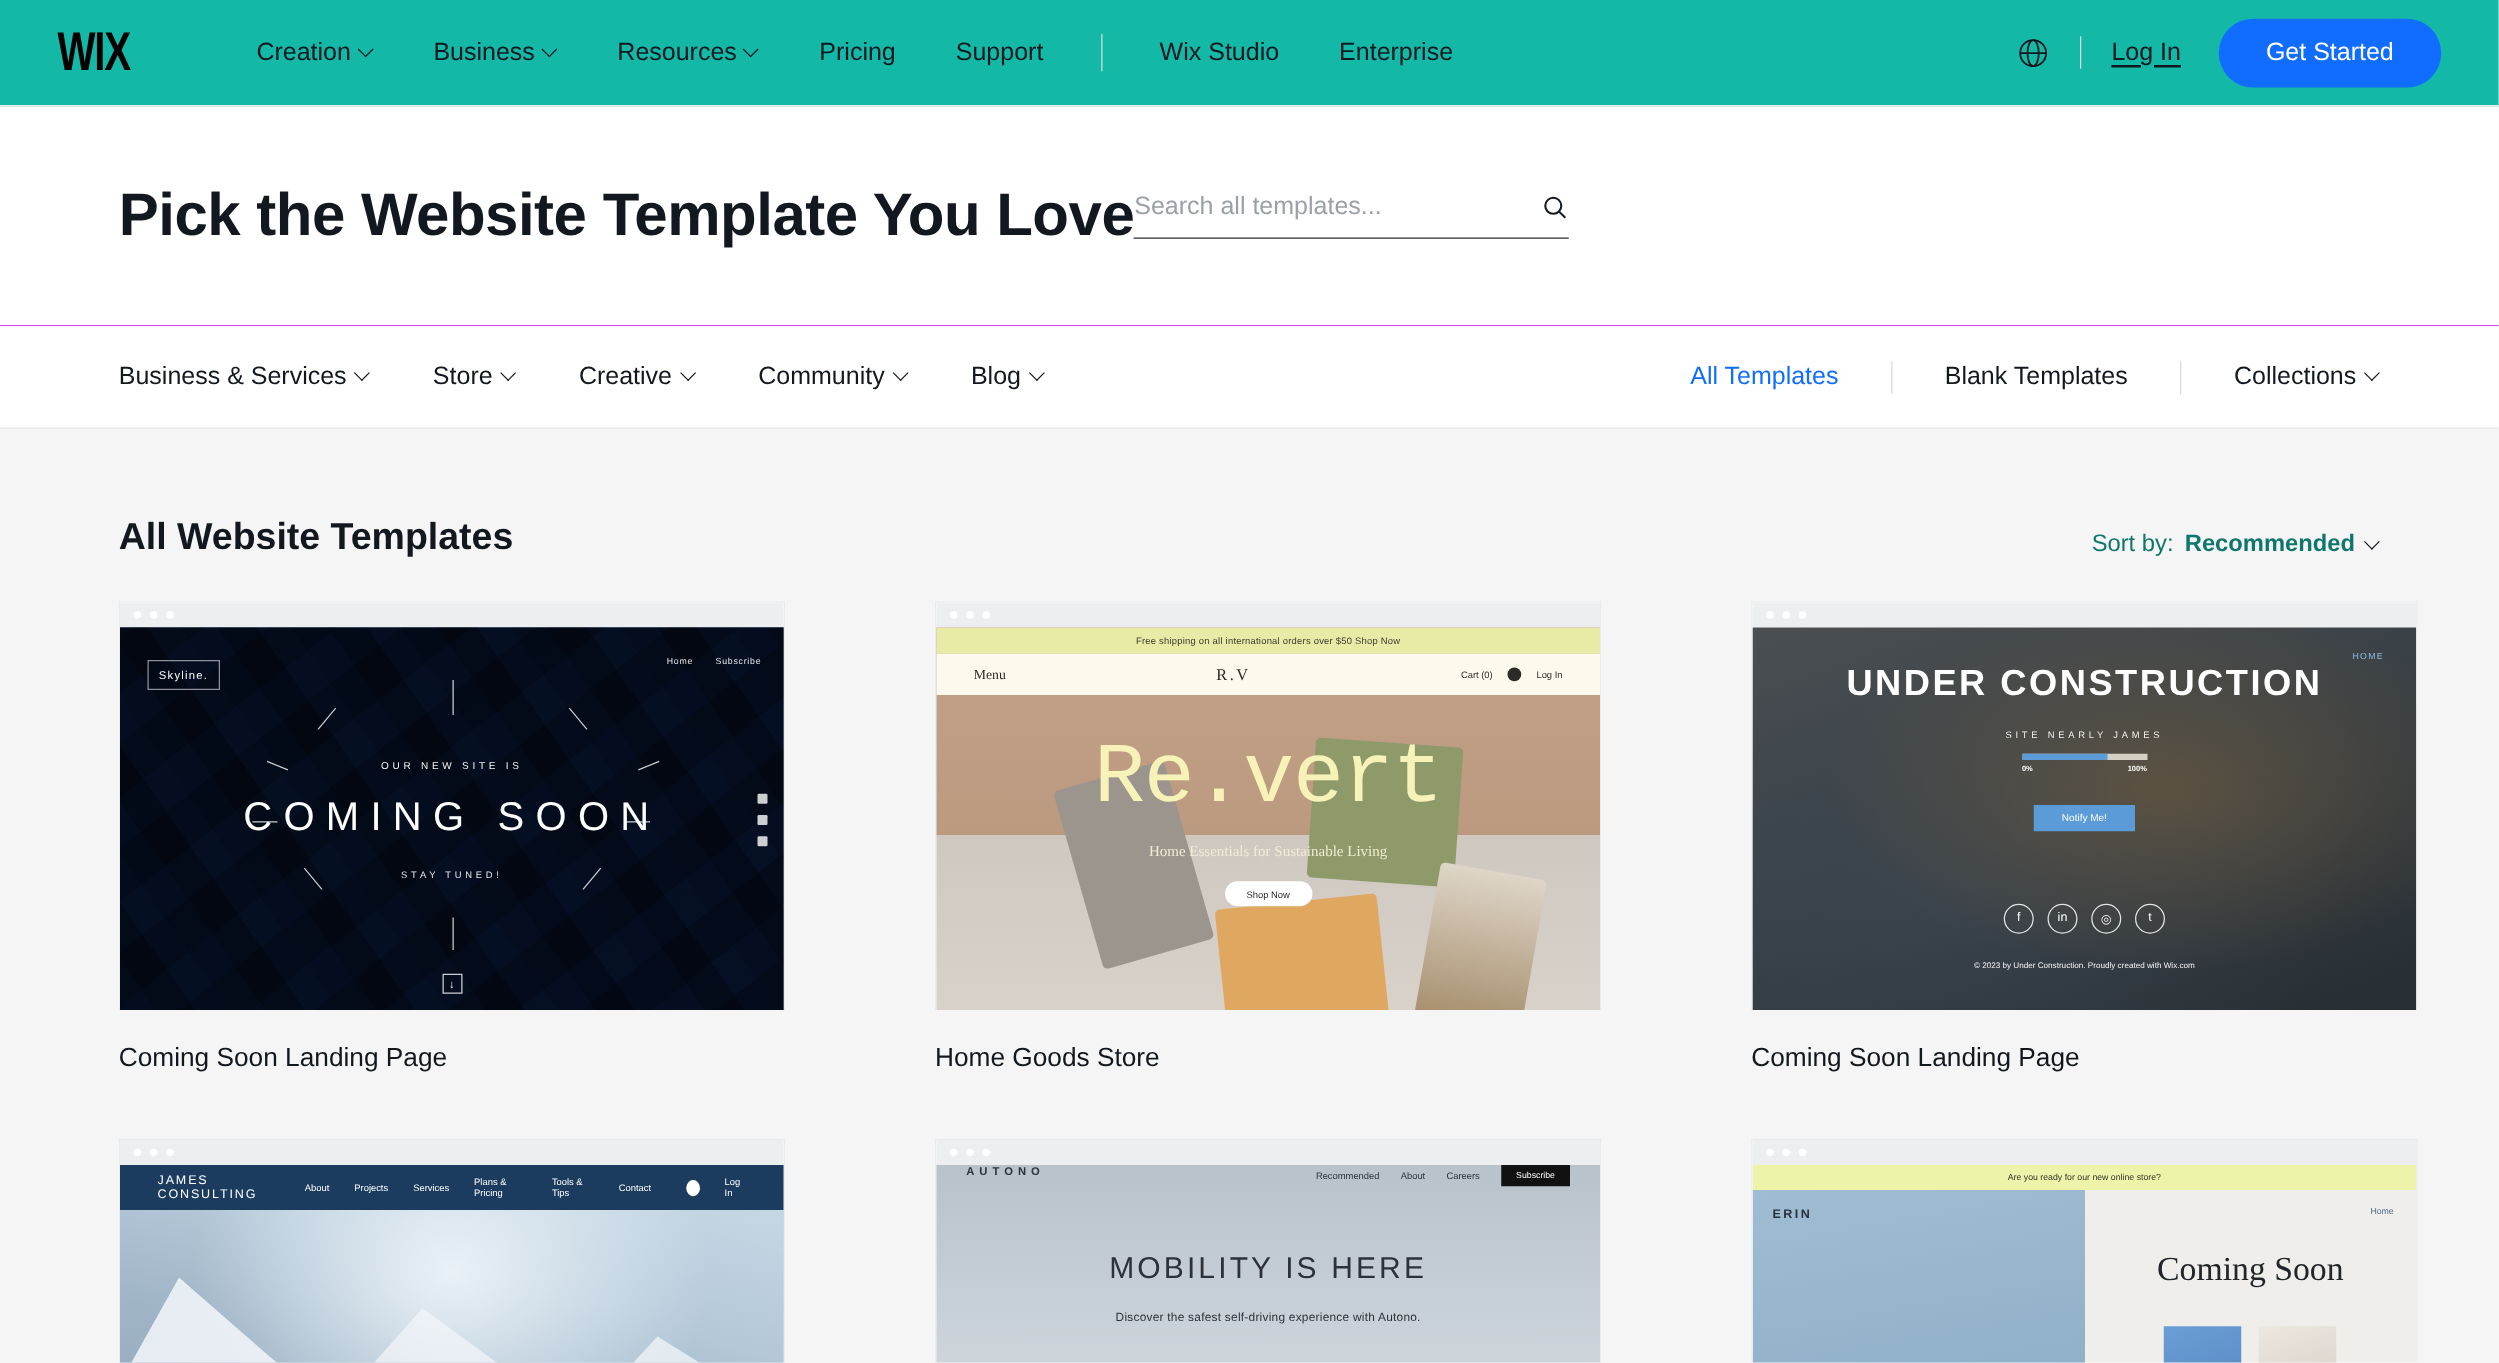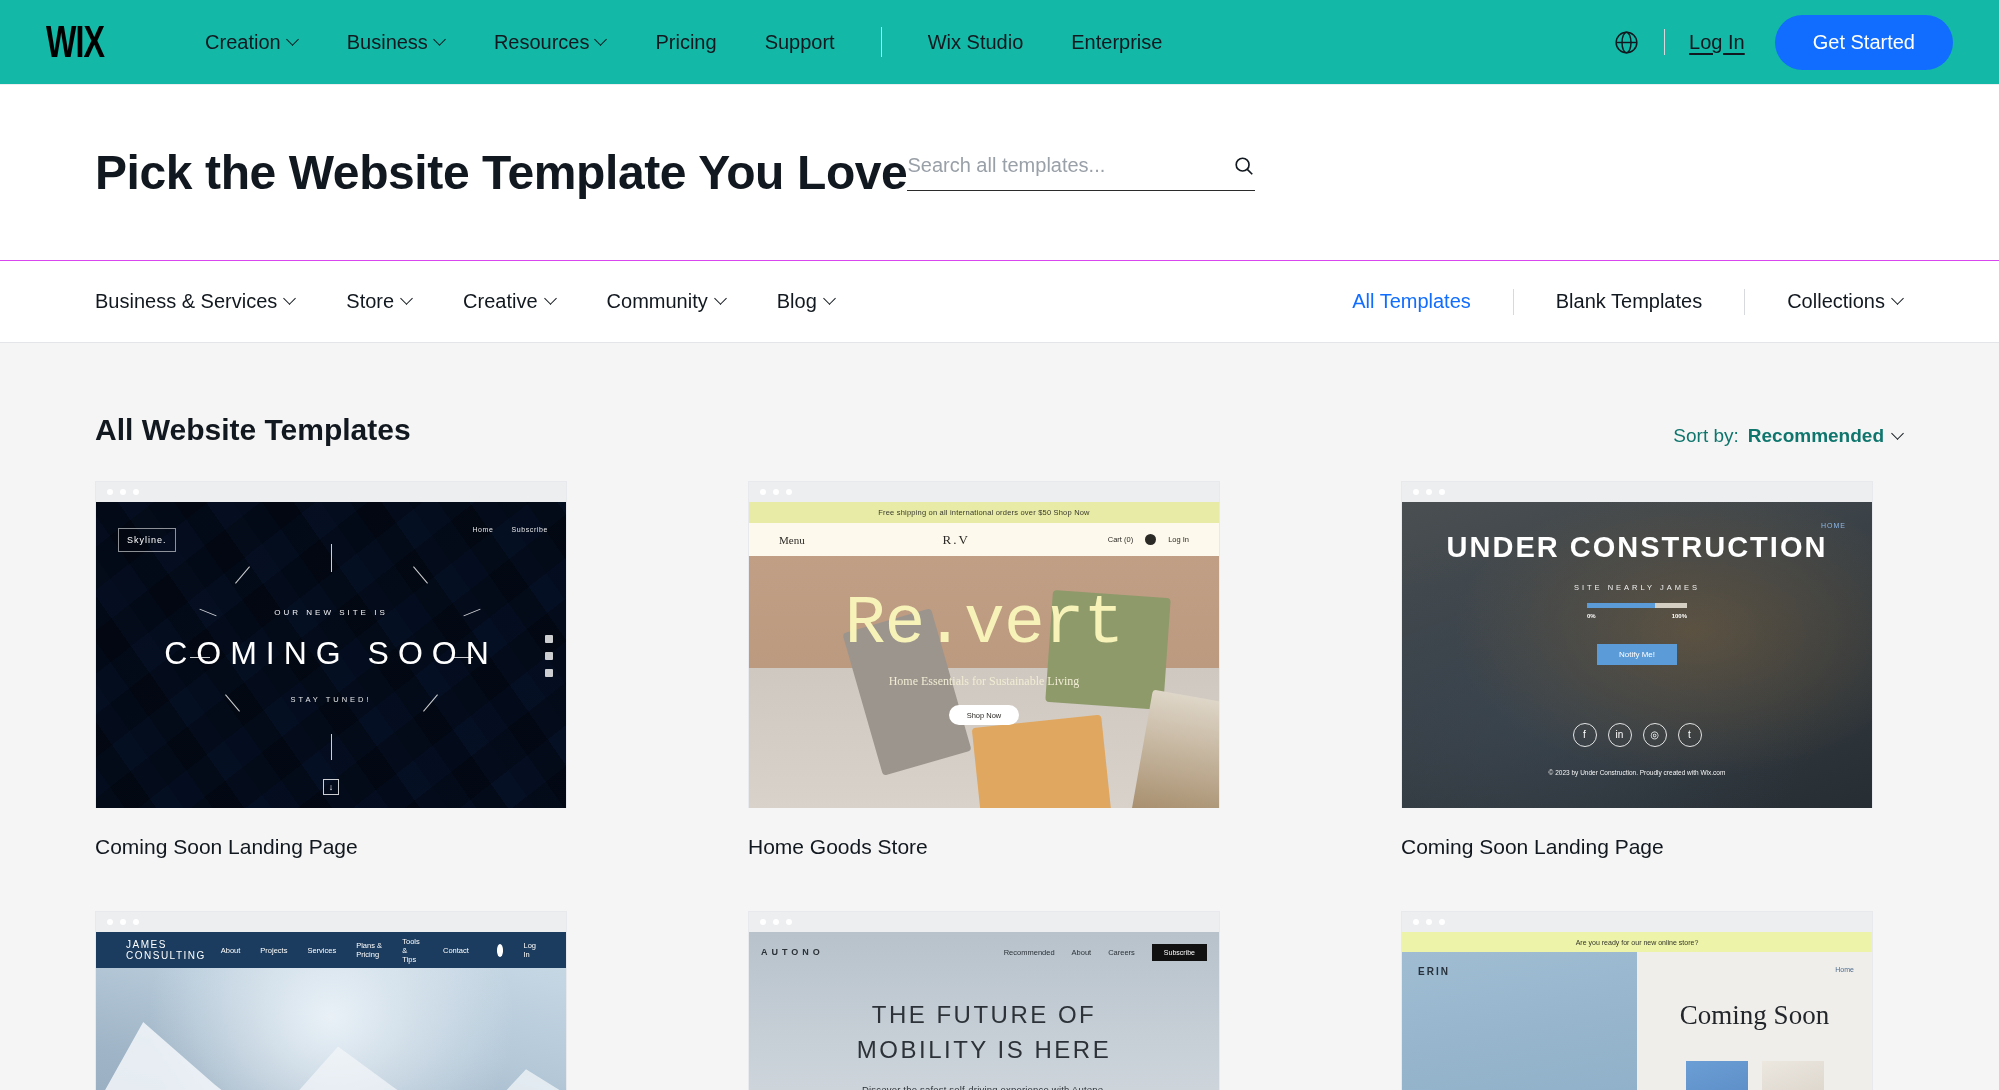--- a/index.html
+++ b/index.html
@@ -108,21 +108,21 @@
     display:flex; align-items:center; gap:9px; cursor:pointer;
   }
   .sortby b{ font-weight:700; }
 
   .grid{
     display:grid; grid-template-columns:repeat(3, 551px);
     column-gap:102px; row-gap:0;
   }
   .card{ cursor:pointer; }
   .thumb{
-    width:472px; height:327px; background:#fff;
+    width:533px; height:327px; background:#fff;
     border:1px solid #e7e9ec; border-bottom:none;
     overflow:hidden; position:relative;
   }
   .chrome{
     height:20px; background:#eceef0;
     display:flex; align-items:center; gap:7px; padding-left:11px;
   }
   .dot{ width:6px; height:6px; border-radius:50%; background:#fff; }
   .shot{ position:relative; width:100%; height:307px; overflow:hidden; }
   .cardtitle{
@@ -209,21 +209,21 @@
   .s4 .nav4 .mid{ margin-left:auto; display:flex; gap:20px; font-size:7.5px; align-items:center;}
   .s4 .nav4 .av{ width:13px;height:13px;border-radius:50%;background:#fff; margin-left:8px;}
   .s4 .mtn{ position:absolute; inset:36px 0 0 0;
     background:
       radial-gradient(ellipse at 50% 18%, #e9f1f7, transparent 55%),
       linear-gradient(195deg,#c6d7e4 0%,#b4c8d8 28%,#9fb4c6 52%,#8ba1b5 100%);}
   .s4 .peak{ position:absolute; background:#f3f7fa; }
 
   
   .s5{ background:linear-gradient(180deg,#b7c2cb 0%,#c9d1d8 40%,#dfe4e8 100%); }
-  .s5 .nav5{ height:40px; display:flex; align-items:center; padding:0 12px;}
+  .s5 .nav5{ height:40px; display:flex; align-items:flex-start; padding:0 24px;}
   .s5 .lg5{ font-size:9px; font-weight:700; letter-spacing:4px; color:#2c3238;}
   .s5 .mid5{ margin-left:auto; display:flex; gap:17px; align-items:center;
     font-size:7.5px; color:#2c3238;}
   .s5 .sub5{ background:#111; color:#fff; padding:5px 12px; font-size:7px;}
   .s5 .ct5{ text-align:center; margin-top:26px; color:#2c3238;}
   .s5 .h5{ font-size:24px; letter-spacing:2.5px; line-height:1.45; font-weight:400;}
   .s5 .p5{ font-size:9.5px; margin-top:16px; letter-spacing:.2px;}
 
   
   .s6 .ban6{ height:20px; background:#edf3a8; display:flex; align-items:center;
@@ -504,21 +504,20 @@
           <div class="nav5">
             <span class="lg5">AUTONO</span>
             <span class="mid5">
               <span>Recommended</span>
               <span>About</span>
               <span>Careers</span>
               <span class="sub5">Subscribe</span>
             </span>
           </div>
           <div class="ct5">
-            <div class="h5">THE FUTURE OF</div>
             <div class="h5">MOBILITY IS HERE</div>
             <div class="p5">Discover the safest self-driving experience with Autono.</div>
           </div>
         </div>
       </div>
 
     </div>
 
     <div class="card">
       <div class="thumb">

